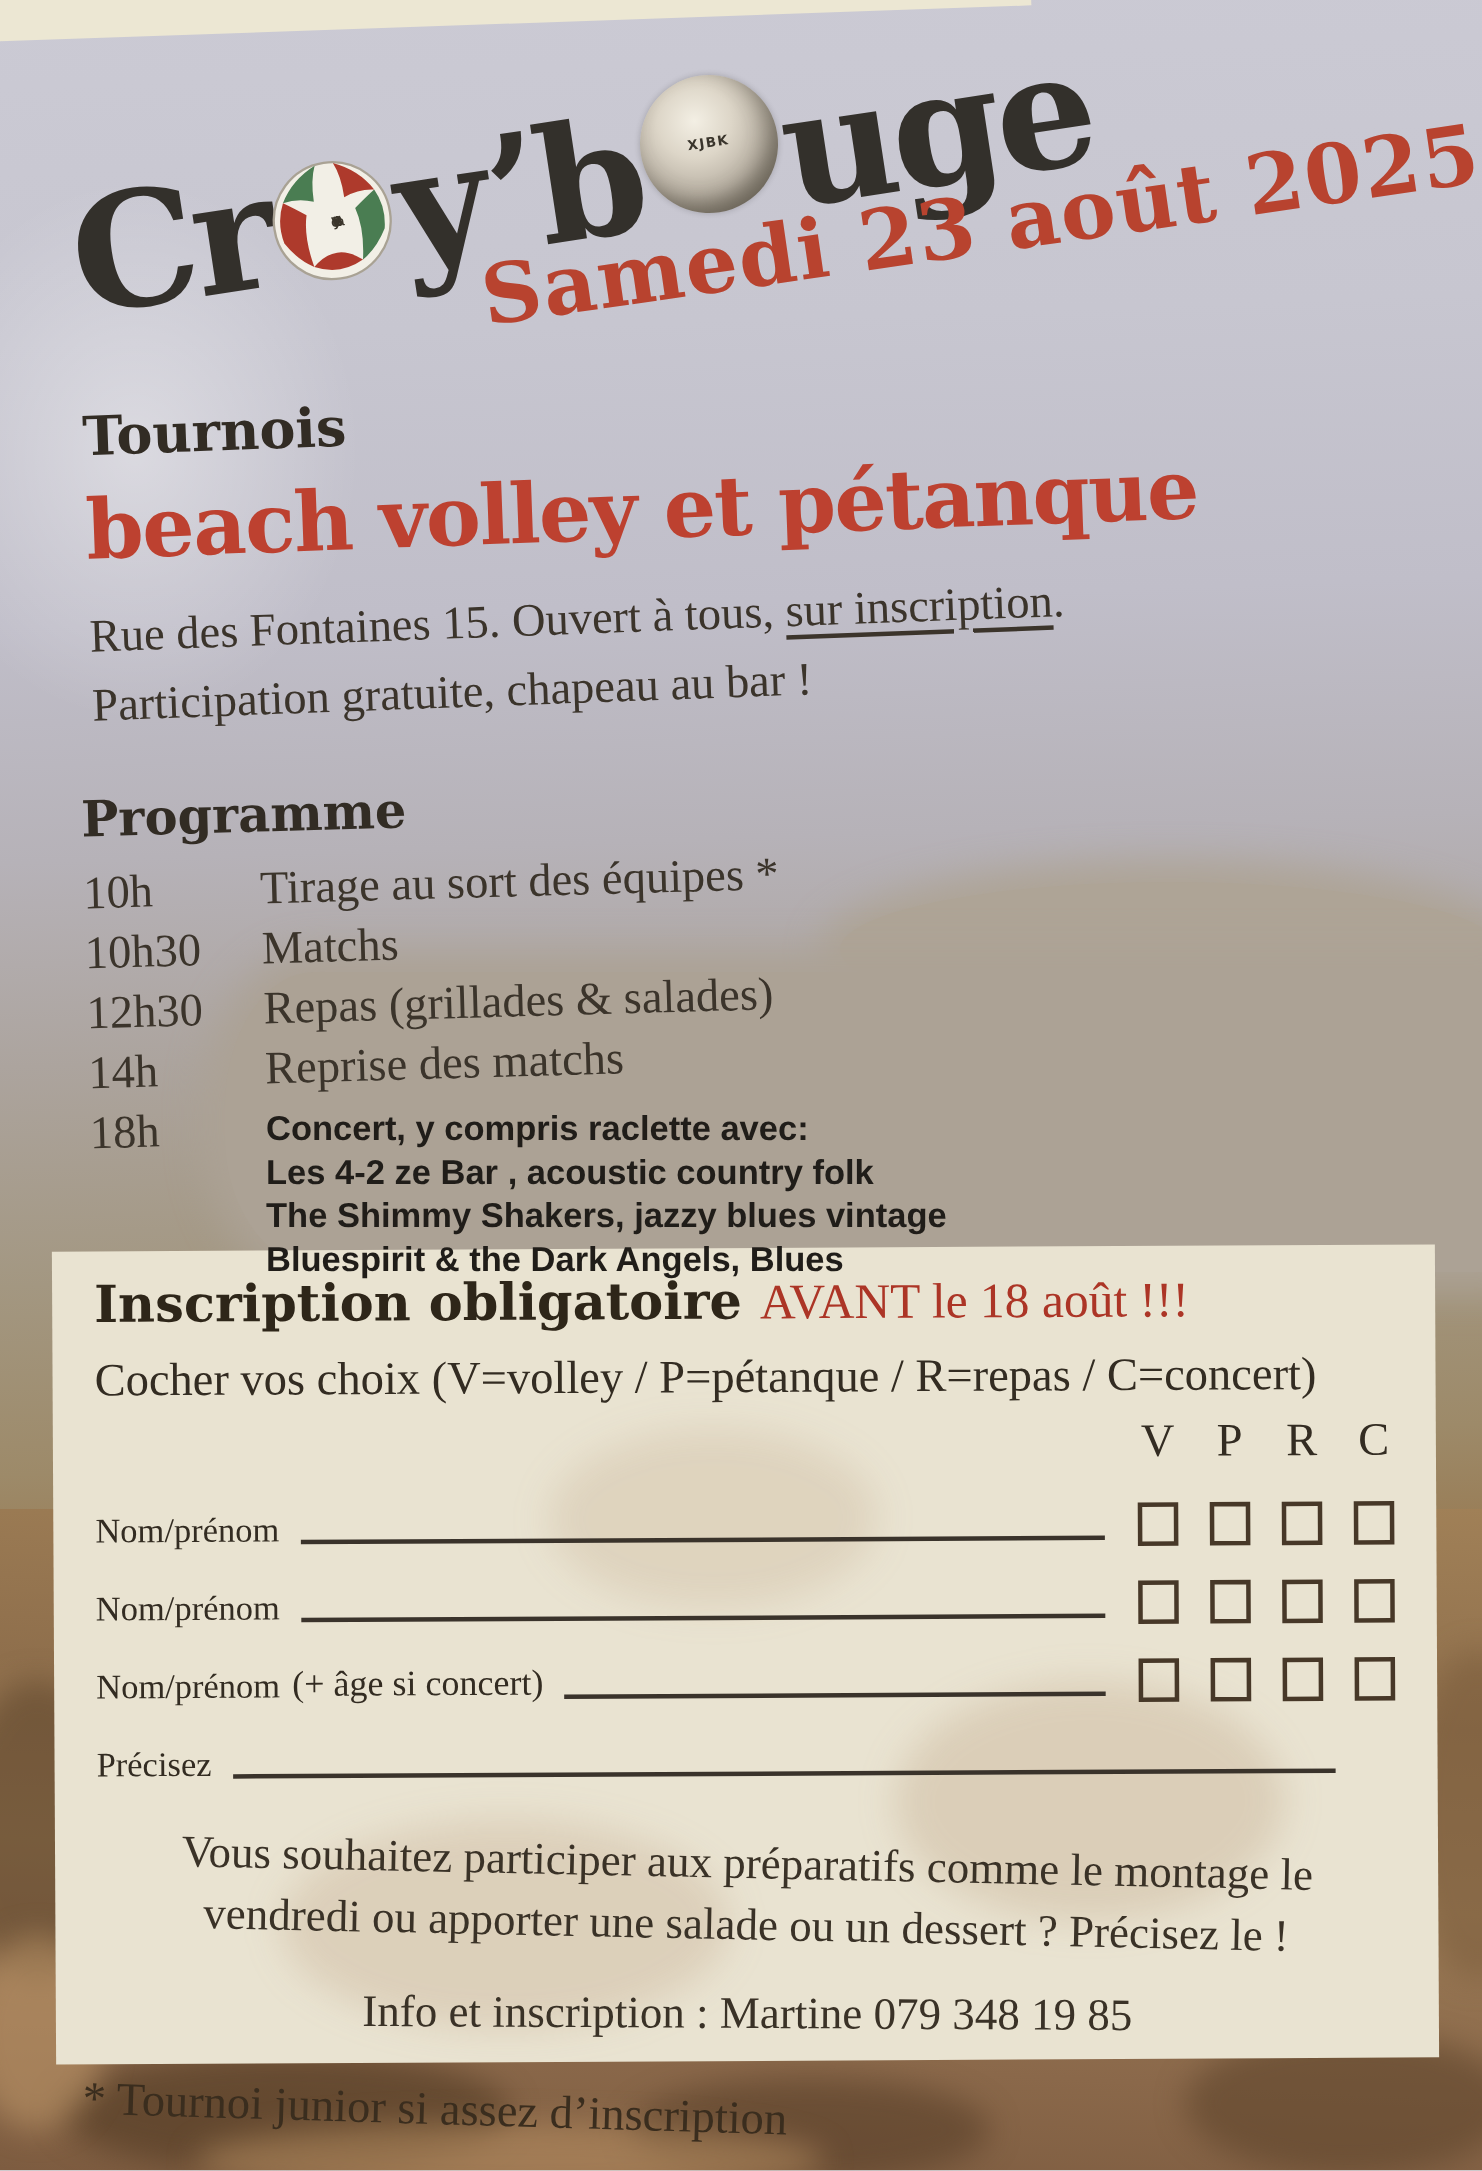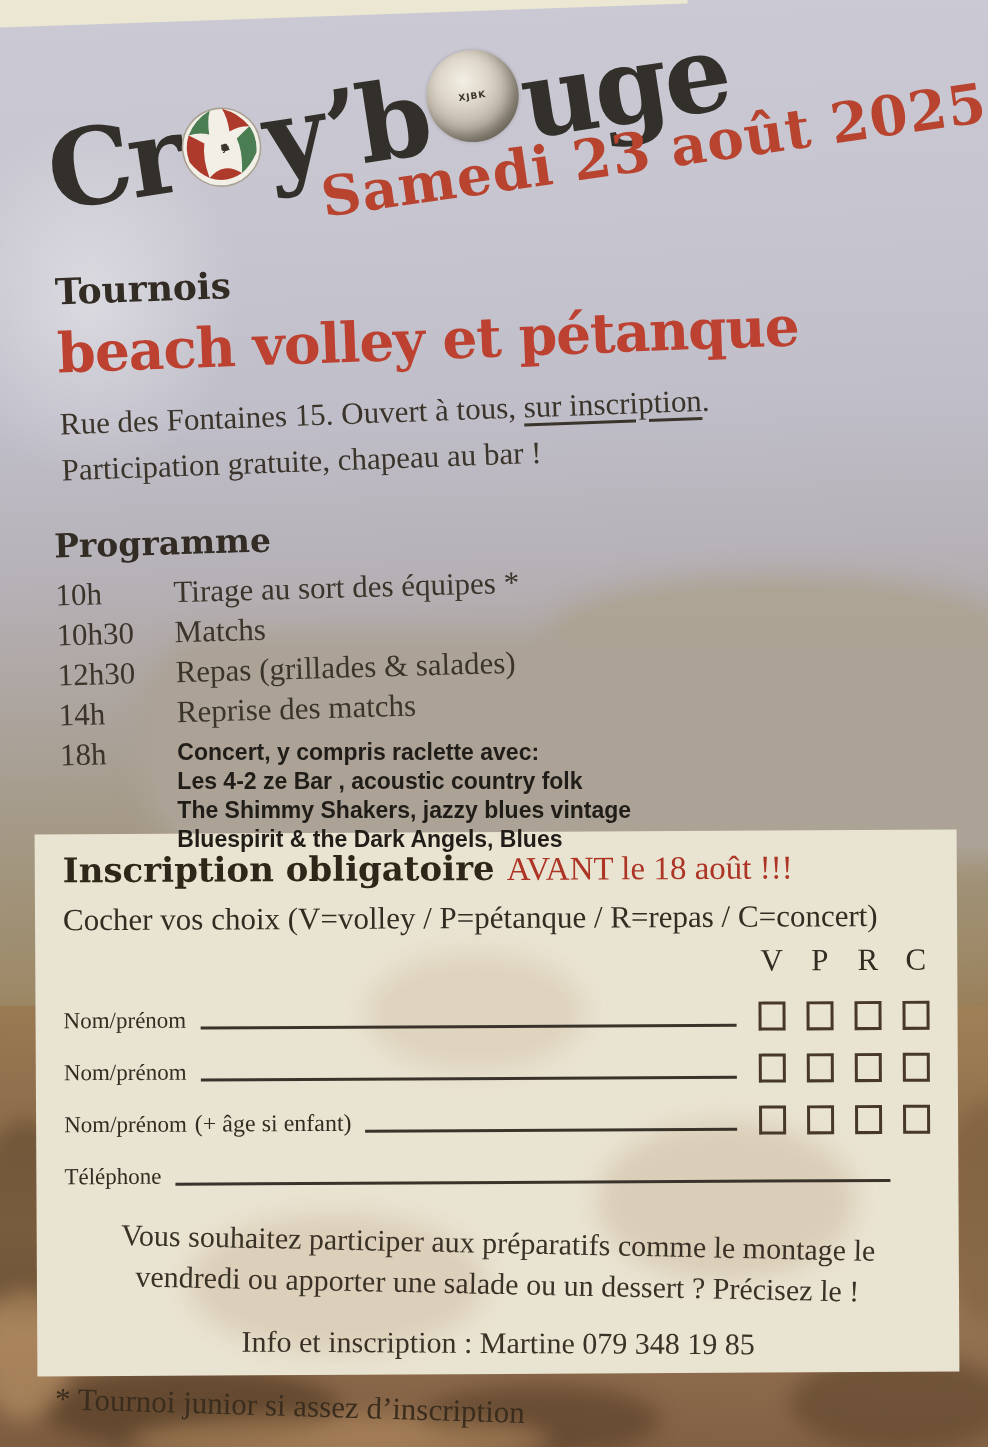--- a/index.html
+++ b/index.html
@@ -220,32 +220,32 @@
       <span class="cbgroup">
         <span class="checkbox"></span>
         <span class="checkbox"></span>
         <span class="checkbox"></span>
         <span class="checkbox"></span>
       </span>
     </div>
 
     <div class="form-row">
       <span class="form-label">Nom/prénom</span>
-      <span class="form-note">(+ âge si enfant)</span>
+      <span class="form-note">(+ âge si concert)</span>
       <span class="write-line"></span>
       <span class="cbgroup">
         <span class="checkbox"></span>
         <span class="checkbox"></span>
         <span class="checkbox"></span>
         <span class="checkbox"></span>
       </span>
     </div>
 
     <div class="form-row phone-row">
-      <span class="form-label">Téléphone</span>
+      <span class="form-label">Précisez</span>
       <span class="write-line"></span>
     </div>
 
     <div class="prep-note">
       <span>Vous souhaitez participer aux préparatifs comme le montage le</span><br>
       <span>vendredi ou apporter une salade ou un dessert ? Précisez le !</span>
     </div>
 
     <div class="contact">Info et inscription : Martine 079 348 19 85</div>
   </div>

